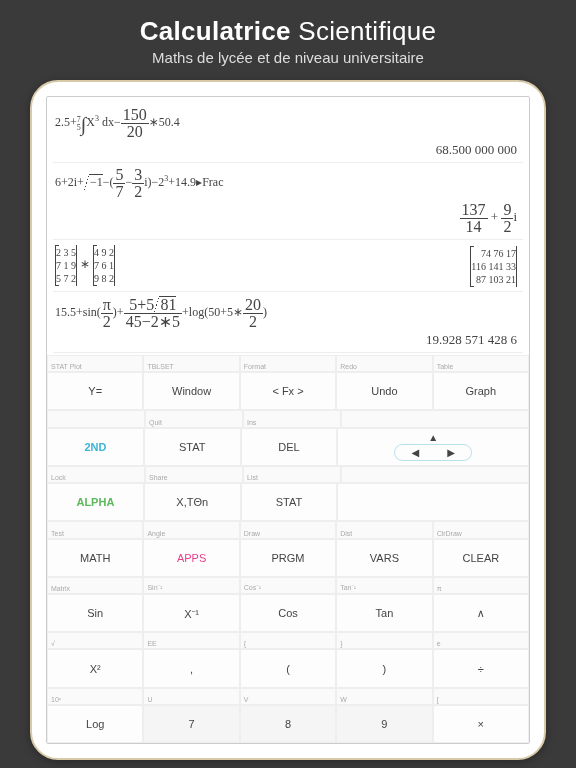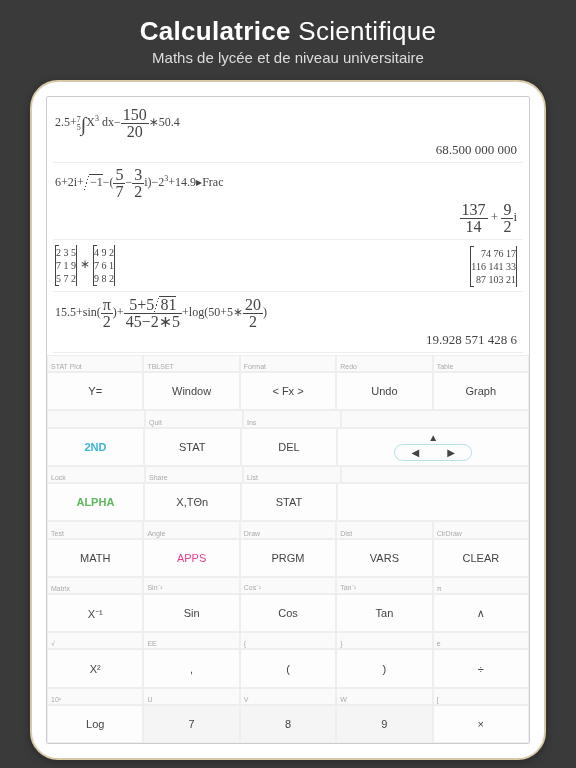--- a/index.html
+++ b/index.html
@@ -220,24 +220,24 @@
 
 <div class="krow tiny">
           <div class="kcell lbl">Matrix</div>
           <div class="kcell lbl">Sin⁻¹</div>
           <div class="kcell lbl">Cos⁻¹</div>
           <div class="kcell lbl">Tan⁻¹</div>
           <div class="kcell lbl">π</div>
         </div>
 <div class="krow">
           <div class="kcell">
+            <span class="main">Sin</span>
+          </div>
+          <div class="kcell">
             <span class="main">X⁻¹</span>
-          </div>
-          <div class="kcell">
-            <span class="main">Sin</span>
           </div>
           <div class="kcell">
             <span class="main">Cos</span>
           </div>
           <div class="kcell">
             <span class="main">Tan</span>
           </div>
           <div class="kcell">
             <span class="main">∧</span>
           </div>

